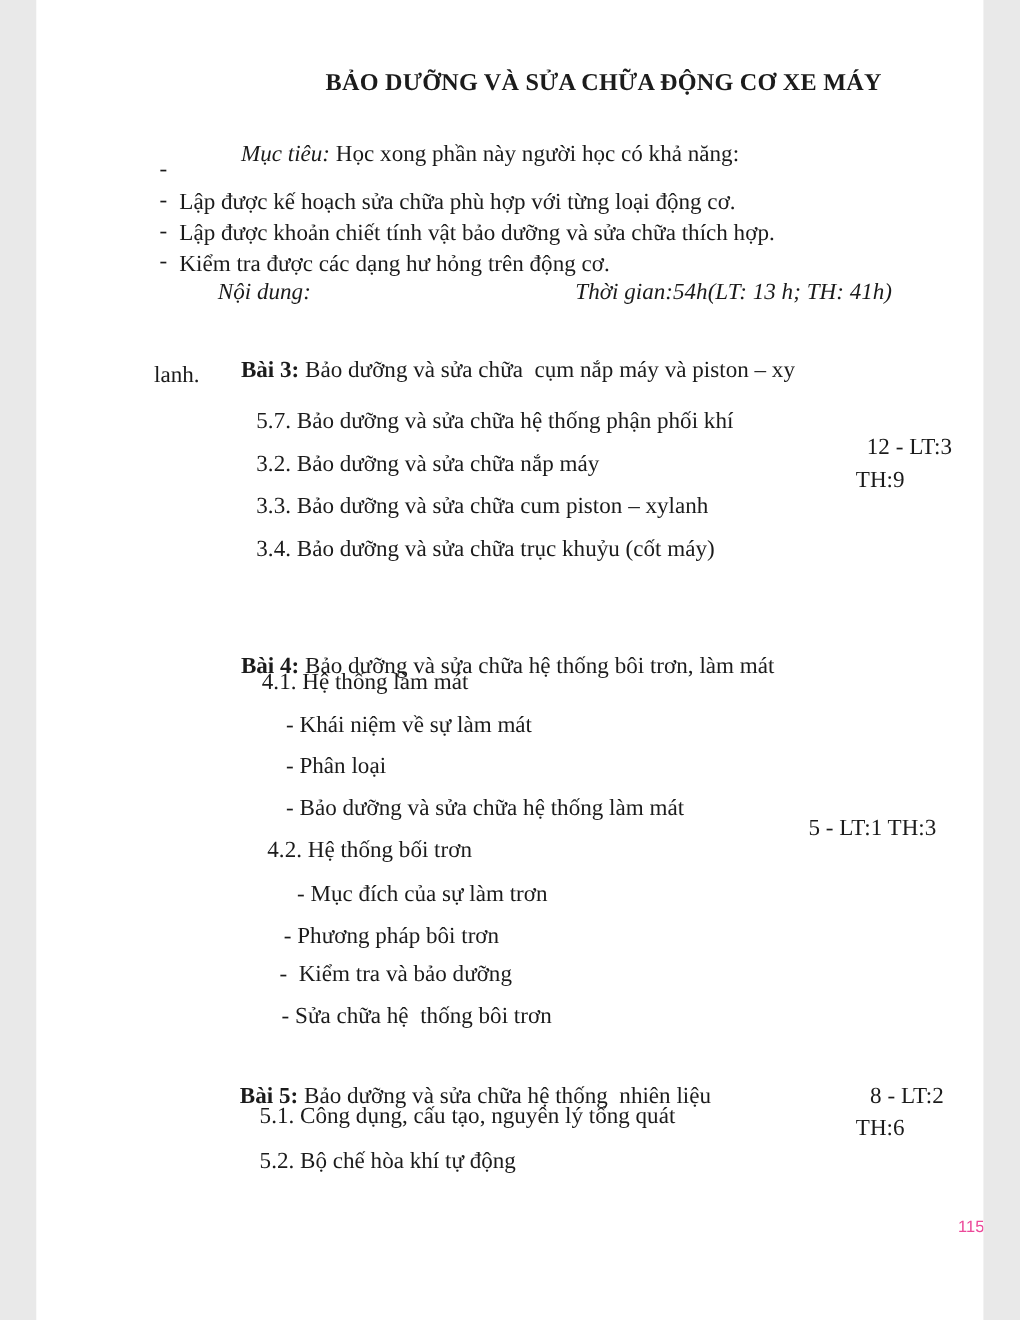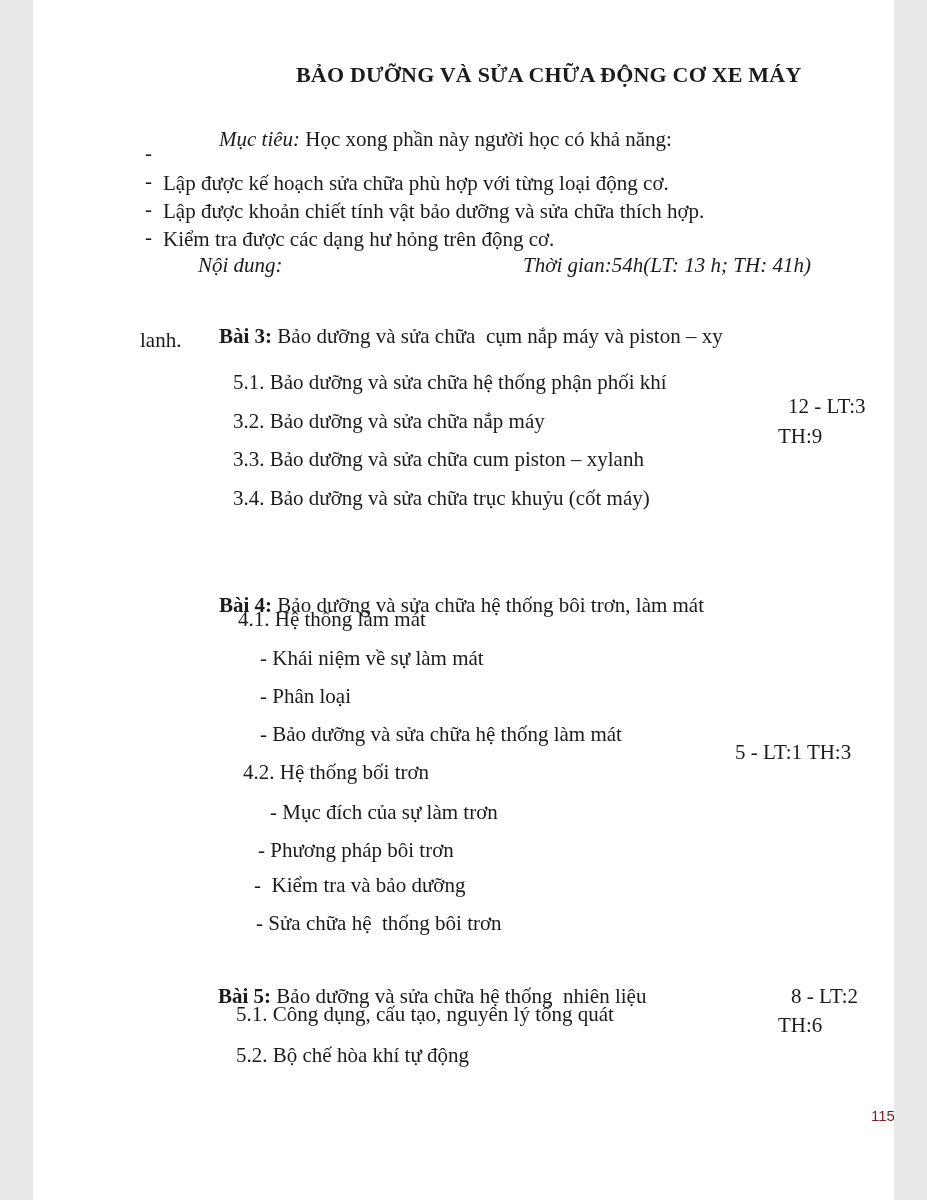--- a/index.html
+++ b/index.html
@@ -19,21 +19,21 @@
     white-space: pre;
     line-height: 1.15;
   }
   .bold   { font-weight: bold; }
   .italic { font-style: italic; }
   .title  { font-weight: bold; font-size: 22px; letter-spacing: 0.2px; }
   .dash-marker { position: absolute; }
   .pagenum {
     font-family: "Liberation Sans", sans-serif;
     font-size: 15px;
-    color: #7f1d1d;
+    color: #ec4899;
   }
 </style>
 </head>
 <body>
 
 <div class="page">
 
   <div class="line title" style="left:263px; top:62px;">BẢO DƯỠNG VÀ SỬA CHỮA ĐỘNG CƠ XE MÁY</div>
 
   <div class="line" style="left:165px; top:103px;">
@@ -52,21 +52,21 @@
   <div class="line" style="left:130px; top:227px;">Kiểm tra được các dạng hư hỏng trên động cơ.</div>
 
   <div class="line italic" style="left:165px; top:253px;">Nội dung:</div>
   <div class="line italic" style="left:490px; top:253px;">Thời gian:54h(LT: 13 h; TH: 41h)</div>
 
   <div class="line" style="left:165px; top:300px;">
     <span class="bold">Bài 3:</span><span> Bảo dưỡng và sửa chữa  cụm nắp máy và piston – xy</span>
   </div>
   <div class="line" style="left:107px; top:328px;">lanh.</div>
 
-  <div class="line" style="left:200px; top:370px;">5.1. Bảo dưỡng và sửa chữa hệ thống phận phối khí</div>
+  <div class="line" style="left:200px; top:370px;">5.7. Bảo dưỡng và sửa chữa hệ thống phận phối khí</div>
   <div class="line" style="left:200px; top:409px;">3.2. Bảo dưỡng và sửa chữa nắp máy</div>
   <div class="line" style="left:200px; top:447px;">3.3. Bảo dưỡng và sửa chữa cum piston – xylanh</div>
   <div class="line" style="left:200px; top:486px;">3.4. Bảo dưỡng và sửa chữa trục khuỷu (cốt máy)</div>
 
   <div class="line" style="left:755px; top:394px;">12 - LT:3</div>
   <div class="line" style="left:745px; top:424px;">TH:9</div>
 
   <div class="line" style="left:165px; top:569px;">
     <span class="bold">Bài 4:</span><span> Bảo dưỡng và sửa chữa hệ thống bôi trơn, làm mát</span>
   </div>

